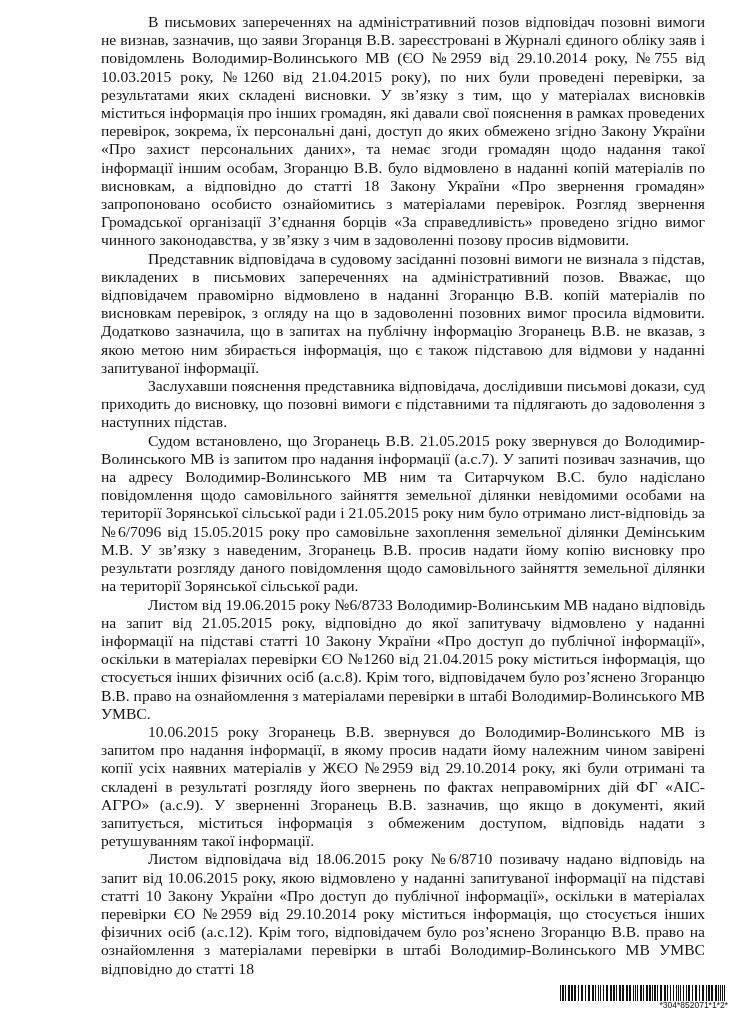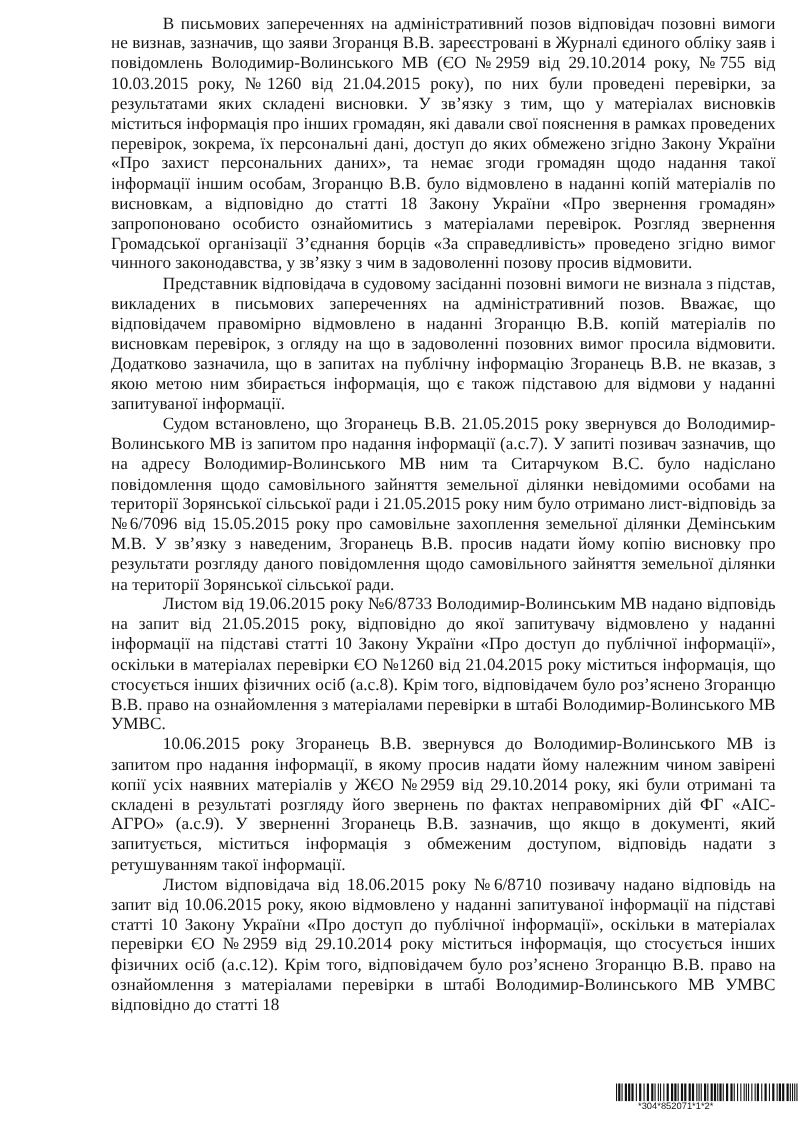--- a/index.html
+++ b/index.html
@@ -5,35 +5,36 @@
   html, body { margin: 0; padding: 0; background: #ffffff; }
   body { width: 734px; height: 1024px; position: relative; overflow: hidden; }
   .page {
     position: absolute; left: 101px; top: 13px; width: 604px;
     font-family: "Liberation Serif", "DejaVu Serif", serif;
     font-size: 15.6px; line-height: 18.2px; color: #141414;
   }
   .para { margin: 0; text-align: justify; text-indent: 47px; }
   .barcode-wrap {
     position: absolute; left: 560px; top: 985px; width: 168px;
-    text-align: left;
+    text-align: right;
   }
   .barcode { display: flex; height: 16px; width: 168px; }
   .barcode span { display: block; height: 100%; background: #111; }
   .barcode-text {
     font-family: "Liberation Sans", "DejaVu Sans", sans-serif;
     font-size: 8.5px; line-height: 9px; color: #111; margin-left: 20px;
   }
 </style>
 </head>
 <body>
 
 <div class="page">
   <p class="para">В письмових запереченнях на адміністративний позов відповідач позовні вимоги не визнав, зазначив, що заяви Згоранця В.В. зареєстровані в Журналі єдиного обліку заяв і повідомлень Володимир-Волинського МВ (ЄО №2959 від 29.10.2014 року, №755 від 10.03.2015 року, №1260 від 21.04.2015 року), по них були проведені перевірки, за результатами яких складені висновки. У зв’язку з тим, що у матеріалах висновків міститься інформація про інших громадян, які давали свої пояснення в рамках проведених перевірок, зокрема, їх персональні дані, доступ до яких обмежено згідно Закону України «Про захист персональних даних», та немає згоди громадян щодо надання такої інформації іншим особам, Згоранцю В.В. було відмовлено в наданні копій матеріалів по висновкам, а відповідно до статті 18 Закону України «Про звернення громадян» запропоновано особисто ознайомитись з матеріалами перевірок. Розгляд звернення Громадської організації З’єднання борців «За справедливість» проведено згідно вимог чинного законодавства, у зв’язку з чим в задоволенні позову просив відмовити.</p>
   <p class="para">Представник відповідача в судовому засіданні позовні вимоги не визнала з підстав, викладених в письмових запереченнях на адміністративний позов. Вважає, що відповідачем правомірно відмовлено в наданні Згоранцю В.В. копій матеріалів по висновкам перевірок, з огляду на що в задоволенні позовних вимог просила відмовити. Додатково зазначила, що в запитах на публічну інформацію Згоранець В.В. не вказав, з якою метою ним збирається інформація, що є також підставою для відмови у наданні запитуваної інформації.</p>
+  <p class="para">Заслухавши пояснення представника відповідача, дослідивши письмові докази, суд приходить до висновку, що позовні вимоги є підставними та підлягають до задоволення з наступних підстав.</p>
   <p class="para">Судом встановлено, що Згоранець В.В. 21.05.2015 року звернувся до Володимир-Волинського МВ із запитом про надання інформації (а.с.7). У запиті позивач зазначив, що на адресу Володимир-Волинського МВ ним та Ситарчуком В.С. було надіслано повідомлення щодо самовільного зайняття земельної ділянки невідомими особами на території Зорянської сільської ради і 21.05.2015 року ним було отримано лист-відповідь за №6/7096 від 15.05.2015 року про самовільне захоплення земельної ділянки Демінським М.В. У зв’язку з наведеним, Згоранець В.В. просив надати йому копію висновку про результати розгляду даного повідомлення щодо самовільного зайняття земельної ділянки на території Зорянської сільської ради.</p>
   <p class="para">Листом від 19.06.2015 року №6/8733 Володимир-Волинським МВ надано відповідь на запит від 21.05.2015 року, відповідно до якої запитувачу відмовлено у наданні інформації на підставі статті 10 Закону України «Про доступ до публічної інформації», оскільки в матеріалах перевірки ЄО №1260 від 21.04.2015 року міститься інформація, що стосується інших фізичних осіб (а.с.8). Крім того, відповідачем було роз’яснено Згоранцю В.В. право на ознайомлення з матеріалами перевірки в штабі Володимир-Волинського МВ УМВС.</p>
   <p class="para">10.06.2015 року Згоранець В.В. звернувся до Володимир-Волинського МВ із запитом про надання інформації, в якому просив надати йому належним чином завірені копії усіх наявних матеріалів у ЖЄО №2959 від 29.10.2014 року, які були отримані та складені в результаті розгляду його звернень по фактах неправомірних дій ФГ «АІС-АГРО» (а.с.9). У зверненні Згоранець В.В. зазначив, що якщо в документі, який запитується, міститься інформація з обмеженим доступом, відповідь надати з ретушуванням такої інформації.</p>
   <p class="para">Листом відповідача від 18.06.2015 року №6/8710 позивачу надано відповідь на запит від 10.06.2015 року, якою відмовлено у наданні запитуваної інформації на підставі статті 10 Закону України «Про доступ до публічної інформації», оскільки в матеріалах перевірки ЄО №2959 від 29.10.2014 року міститься інформація, що стосується інших фізичних осіб (а.с.12). Крім того, відповідачем було роз’яснено Згоранцю В.В. право на ознайомлення з матеріалами перевірки в штабі Володимир-Волинського МВ УМВС відповідно до статті 18</p>
 </div>
 
 <div class="barcode-wrap">
   <div class="barcode" id="barcode-bars">
       <span style="width: 1px; margin-right: 1px;"></span>
       <span style="width: 2px; margin-right: 1px;"></span>

